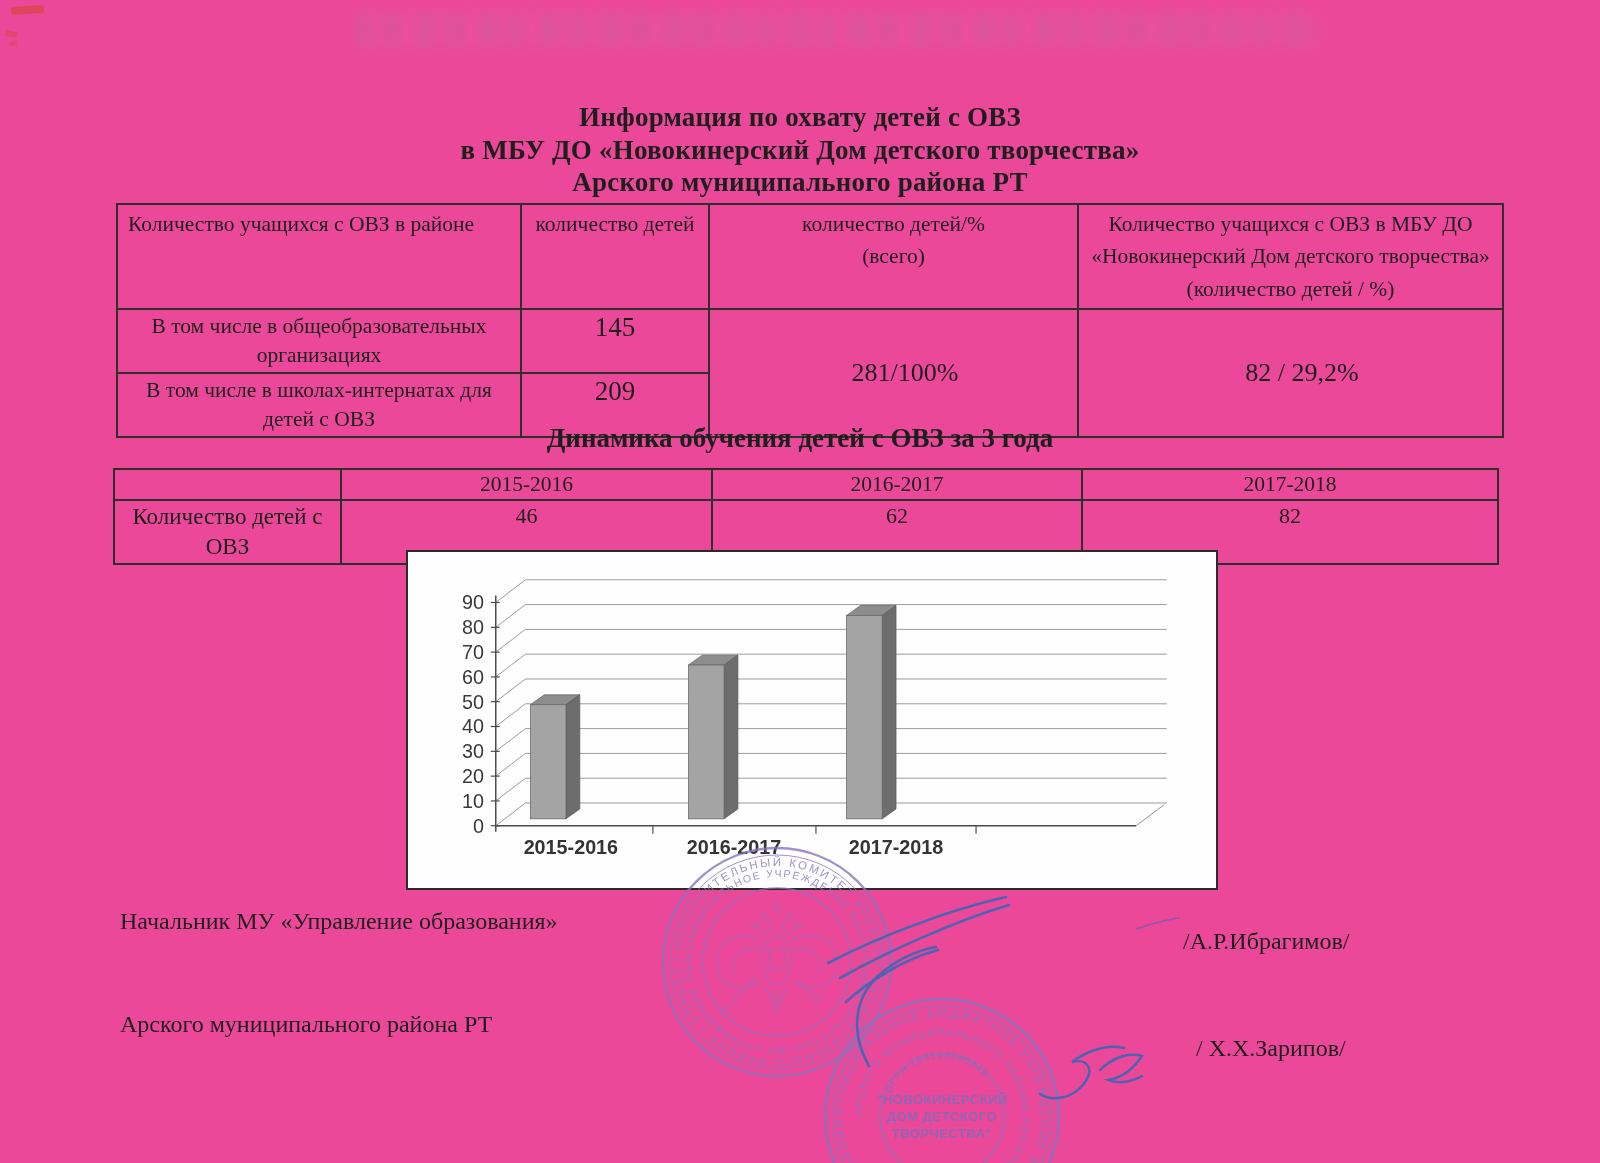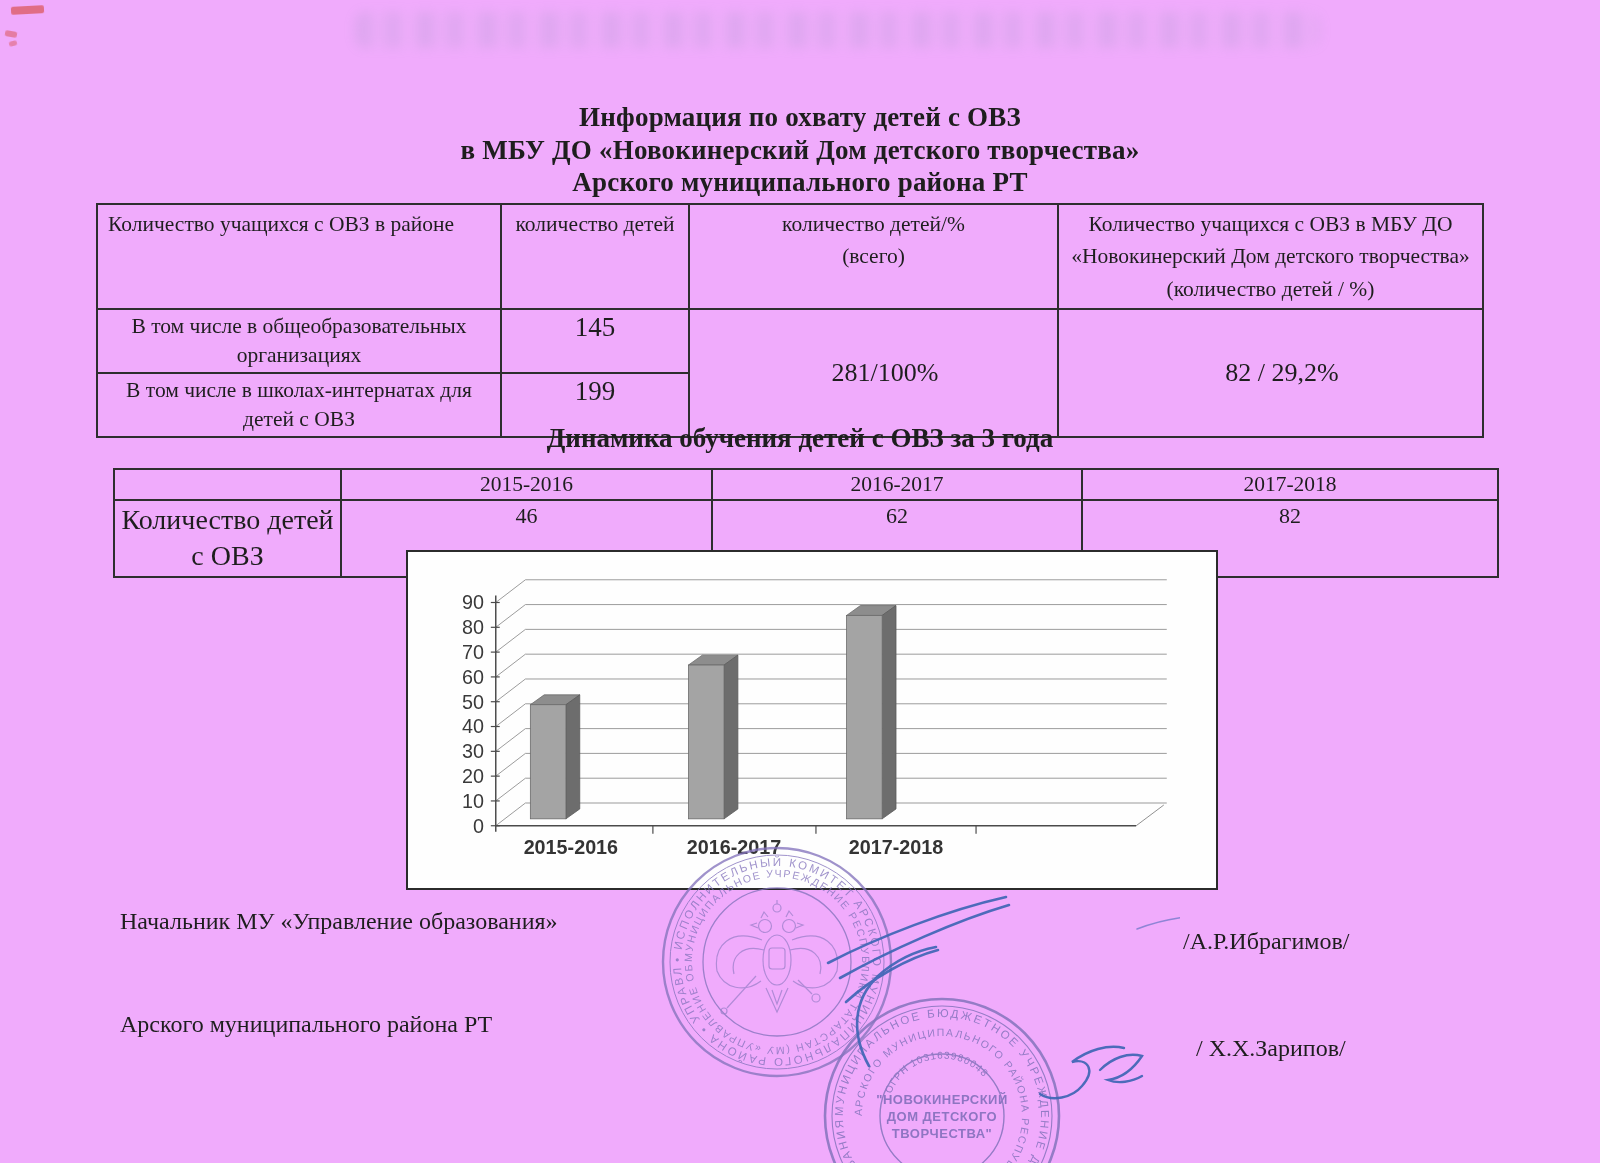--- a/index.html
+++ b/index.html
@@ -1,18 +1,18 @@
 <!DOCTYPE html>
 <html lang="ru"><head>
 <meta charset="utf-8">
 <style>
   html,body{margin:0;padding:0;background:#e8e8e8;}
   .page{
     position:relative;width:1600px;height:1163px;margin:0 auto;
-    background:#f0abfc;overflow:hidden;
+    background:#ec4899;overflow:hidden;
     font-family:"Liberation Serif","DejaVu Serif",serif;color:#1e1e1e;
   }
   
   .bleed-band{
     position:absolute;left:355px;top:12px;width:965px;height:36px;
     background:repeating-linear-gradient(90deg,
       rgba(122,142,170,.30) 0 16px, rgba(170,182,200,.12) 16px 30px,
       rgba(122,142,170,.26) 30px 46px, rgba(190,198,212,.10) 46px 62px);
     filter:blur(6px);opacity:.5;border-radius:10px;
   }
@@ -25,29 +25,29 @@
     position:absolute;left:0;top:101px;width:1600px;text-align:center;
     font-size:27px;font-weight:bold;line-height:32.5px;letter-spacing:.2px;
   }
   .section-title{
     position:absolute;left:0;top:423px;width:1600px;text-align:center;
     font-size:27px;font-weight:bold;
   }
   
   table{border-collapse:collapse;table-layout:fixed;background:transparent;}
   td,th{border:2px solid #2e2e2e;font-weight:normal;overflow:hidden;}
-  .t1{position:absolute;left:96px;top:203px;width:1386px;}
+  .t1{position:absolute;left:116px;top:203px;width:1386px;}
   .t1 th{vertical-align:top;text-align:center;font-size:21.5px;line-height:1.5;padding:3px 6px;white-space:pre-line;}
   .t1 .h1{text-align:left;padding-left:10px;}
   .t1 .lbl{font-size:21.5px;text-align:center;vertical-align:top;line-height:1.35;padding:2px 8px;}
   .t1 .num{font-size:27px;text-align:center;vertical-align:top;padding-top:2px;margin-left:24px;}
   .t1 .merged{font-size:26px;text-align:center;vertical-align:middle;padding-left:24px;}
   .t2{position:absolute;left:113px;top:468px;width:1384px;}
   .t2 th{font-size:21.5px;text-align:center;vertical-align:middle;padding:2px 4px;}
-  .t2 .lbl{font-size:28px;text-align:center;vertical-align:top;line-height:1.3;padding:1px 6px;margin-left:36px;}
+  .t2 .lbl{font-size:23px;text-align:center;vertical-align:top;line-height:1.3;padding:1px 6px;margin-left:36px;}
   .t2 .num{font-size:22px;text-align:center;vertical-align:top;padding-top:2px;}
   
   .chart-frame{
     position:absolute;left:406px;top:550px;width:812px;height:340px;
     background:#fefefe;border:2px solid #2b2b2b;box-sizing:border-box;
   }
   .chart-frame svg{display:block;width:100%;height:100%;}
   .ax{font:20px "Liberation Sans","DejaVu Sans",sans-serif;fill:#3a3a3a;}
   .axc{font:20px "Liberation Sans","DejaVu Sans",sans-serif;font-weight:600;fill:#343434;}
   
@@ -96,21 +96,21 @@
 (количество детей / %)</th>
     </tr>
     <tr style="height:56px">
       <td class="lbl">В том числе в общеобразовательных организациях</td>
       <td class="num">145</td>
       <td class="merged" rowspan="2">281/100%</td>
       <td class="merged" rowspan="2">82  / 29,2%</td>
     </tr>
     <tr style="height:48px">
       <td class="lbl">В том числе в школах-интернатах для детей с ОВЗ</td>
-      <td class="num">199</td>
+      <td class="num">209</td>
     </tr>
   </tbody>
     </table>
 
   <div class="section-title">Динамика обучения детей с ОВЗ за  3 года</div>
 
   <table class="t2">
     <colgroup>
         <col style="width:227px">
         <col style="width:371px">

